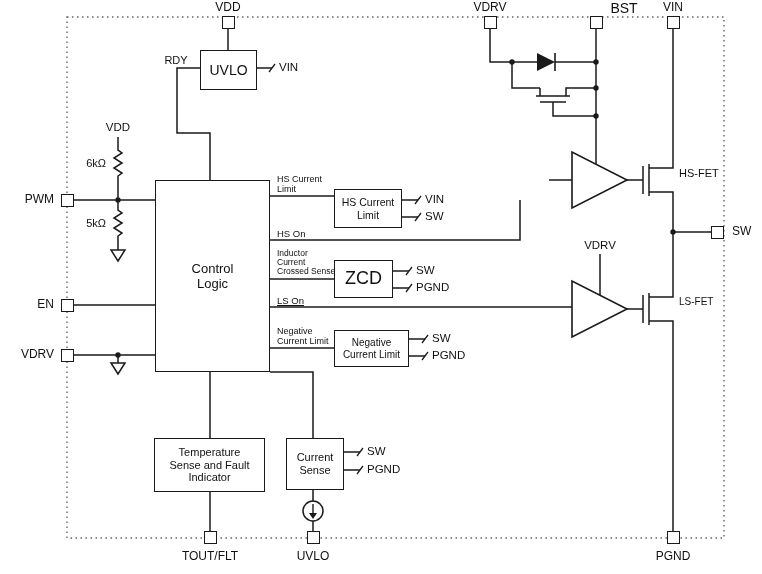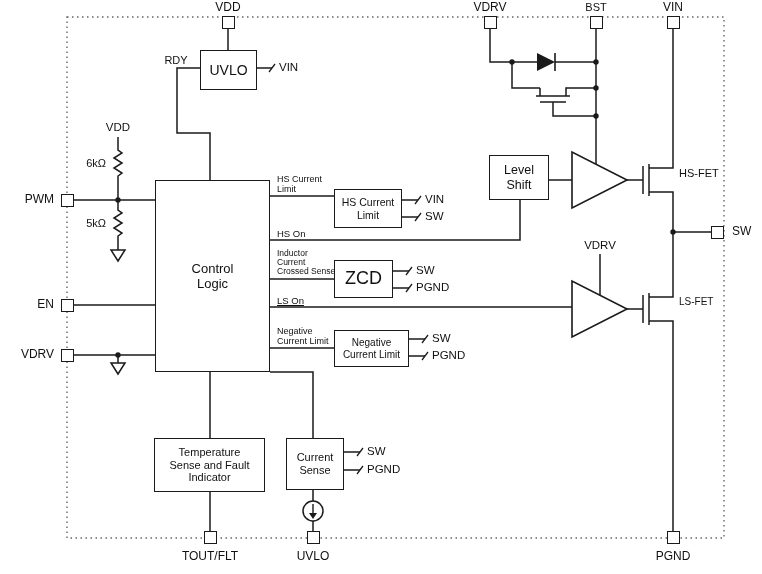--- a/index.html
+++ b/index.html
@@ -113,21 +113,21 @@
   <div class="pin" style="left:60.5px;top:193.5px;"></div>
   <div class="pin" style="left:60.5px;top:298.5px;"></div>
   <div class="pin" style="left:60.5px;top:348.5px;"></div>
   <div class="pin" style="left:711px;top:225.5px;"></div>
   <div class="pin" style="left:203.5px;top:530.5px;"></div>
   <div class="pin" style="left:306.5px;top:530.5px;"></div>
   <div class="pin" style="left:666.5px;top:530.5px;"></div>
 
   <div class="lbl c" style="left:208px;top:1px;width:40px;font-size:12px;">VDD</div>
   <div class="lbl c" style="left:465px;top:1px;width:50px;font-size:12px;">VDRV</div>
-  <div class="lbl c" style="left:576px;top:1px;width:40px;font-size:11px;">BST</div>
+  <div class="lbl c" style="left:604px;top:1px;width:40px;font-size:14px;">BST</div>
   <div class="lbl c" style="left:653px;top:1px;width:40px;font-size:12px;">VIN</div>
   <div class="lbl r" style="left:12px;top:193px;width:42px;font-size:12px;">PWM</div>
   <div class="lbl r" style="left:12px;top:298px;width:42px;font-size:12px;">EN</div>
   <div class="lbl r" style="left:6px;top:348px;width:48px;font-size:12px;">VDRV</div>
   <div class="lbl" style="left:732px;top:225px;font-size:12px;">SW</div>
   <div class="lbl c" style="left:170px;top:550px;width:80px;font-size:12px;">TOUT/FLT</div>
   <div class="lbl c" style="left:283px;top:550px;width:60px;font-size:12px;">UVLO</div>
   <div class="lbl c" style="left:643px;top:550px;width:60px;font-size:12px;">PGND</div>
 
   <div class="block" style="left:155px;top:180px;width:115px;height:192px;font-size:13px;">
@@ -140,24 +140,20 @@
   <div class="block" style="left:334px;top:189px;width:68px;height:39px;font-size:10.5px;">
     <span class="blabel">HS Current
 Limit</span>
   </div>
   <div class="block" style="left:334px;top:260px;width:59px;height:38px;font-size:18px;">
     <span class="blabel">ZCD</span>
   </div>
   <div class="block" style="left:334px;top:330px;width:75px;height:37px;font-size:10px;">
     <span class="blabel">Negative
 Current Limit</span>
-  </div>
-  <div class="block" style="left:489px;top:155px;width:60px;height:45px;font-size:12.5px;">
-    <span class="blabel">Level
-Shift</span>
   </div>
   <div class="block" style="left:154px;top:438px;width:111px;height:54px;font-size:11px;">
     <span class="blabel">Temperature
 Sense and Fault
 Indicator</span>
   </div>
   <div class="block" style="left:286px;top:438px;width:58px;height:52px;font-size:11px;">
     <span class="blabel">Current
 Sense</span>
   </div>

